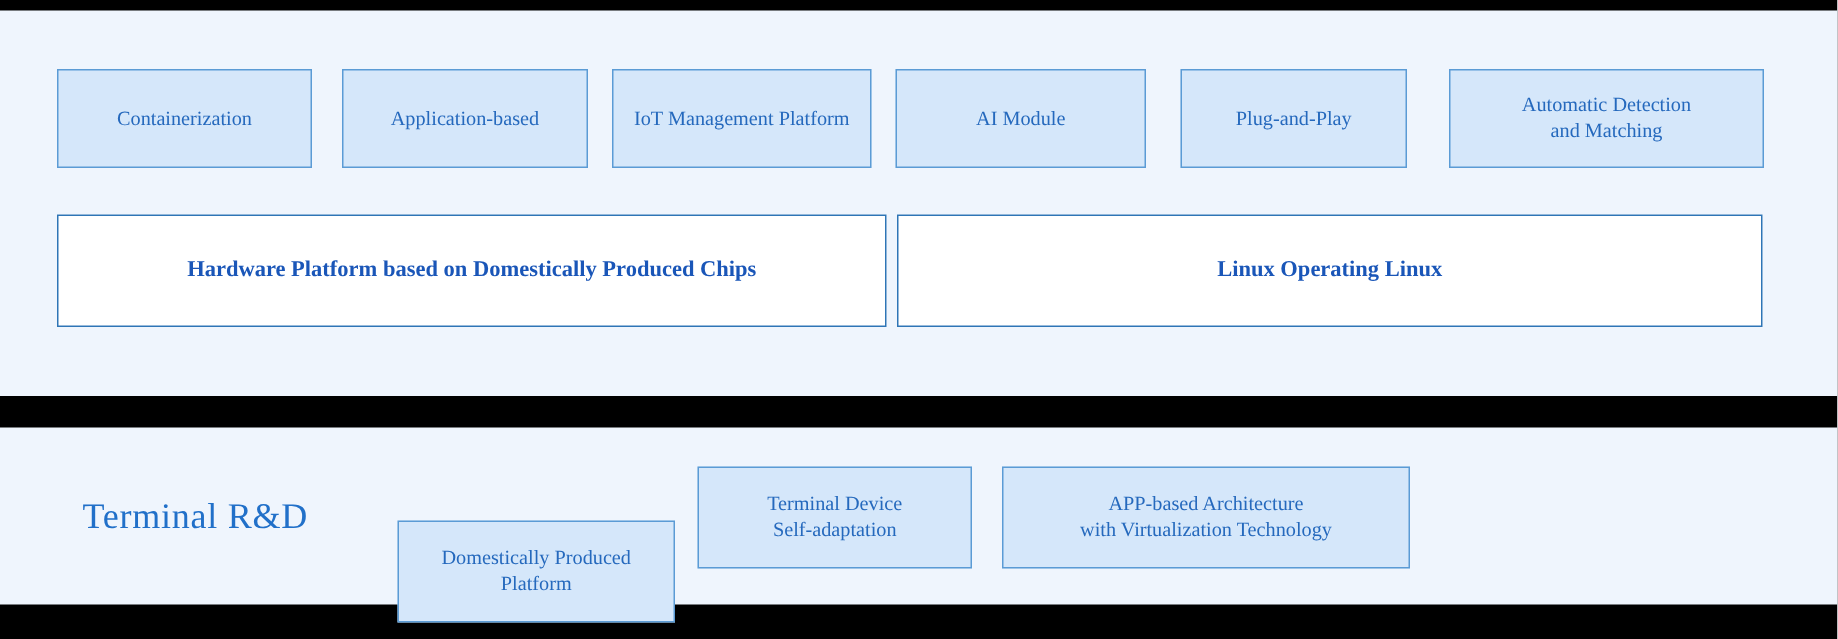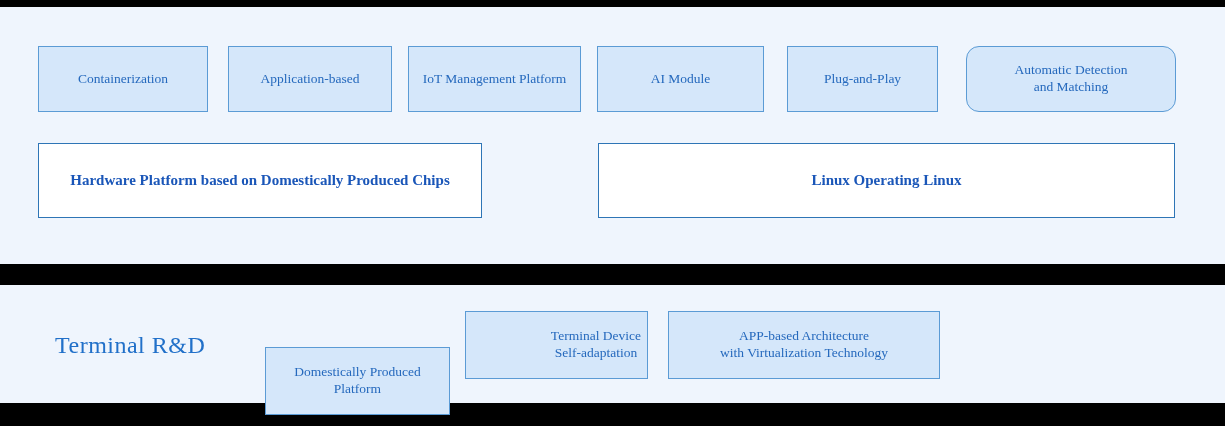--- a/index.html
+++ b/index.html
@@ -81,39 +81,39 @@
   </div>
   <div class="box sbox row1" style="left:408px;width:173px;justify-content:center;">
     <span>IoT Management Platform</span>
   </div>
   <div class="box sbox row1" style="left:597px;width:167px;">
     <span>AI Module</span>
   </div>
   <div class="box sbox row1" style="left:787px;width:151px;">
     <span>Plug-and-Play</span>
   </div>
-  <div class="box sbox row1" style="left:966px;width:210px;border-radius:13px;">
+  <div class="box sbox row1" style="left:966px;width:210px;">
     <span>Automatic Detection
 and Matching</span>
   </div>
 
-  <div class="box lbox row2" style="left:38px;width:444px;">
+  <div class="box lbox row2" style="left:38px;width:553px;">
     <span>Hardware Platform based on Domestically Produced Chips</span>
   </div>
   <div class="box lbox row2" style="left:598px;width:577px;">
     <span>Linux Operating Linux</span>
   </div>
 
   <div class="section-title">Terminal R&amp;D</div>
 
   <div class="box sbox row3" style="left:265px;width:185px;margin-top:36px;">
     <span>Domestically Produced
 Platform</span>
   </div>
-  <div class="box sbox row3" style="left:465px;width:183px;justify-content:flex-end;">
+  <div class="box sbox row3" style="left:465px;width:183px;">
     <span>Terminal Device
 Self-adaptation</span>
   </div>
   <div class="box sbox row3" style="left:668px;width:272px;">
     <span>APP-based Architecture
 with Virtualization Technology</span>
   </div>
 
 </div>
 

